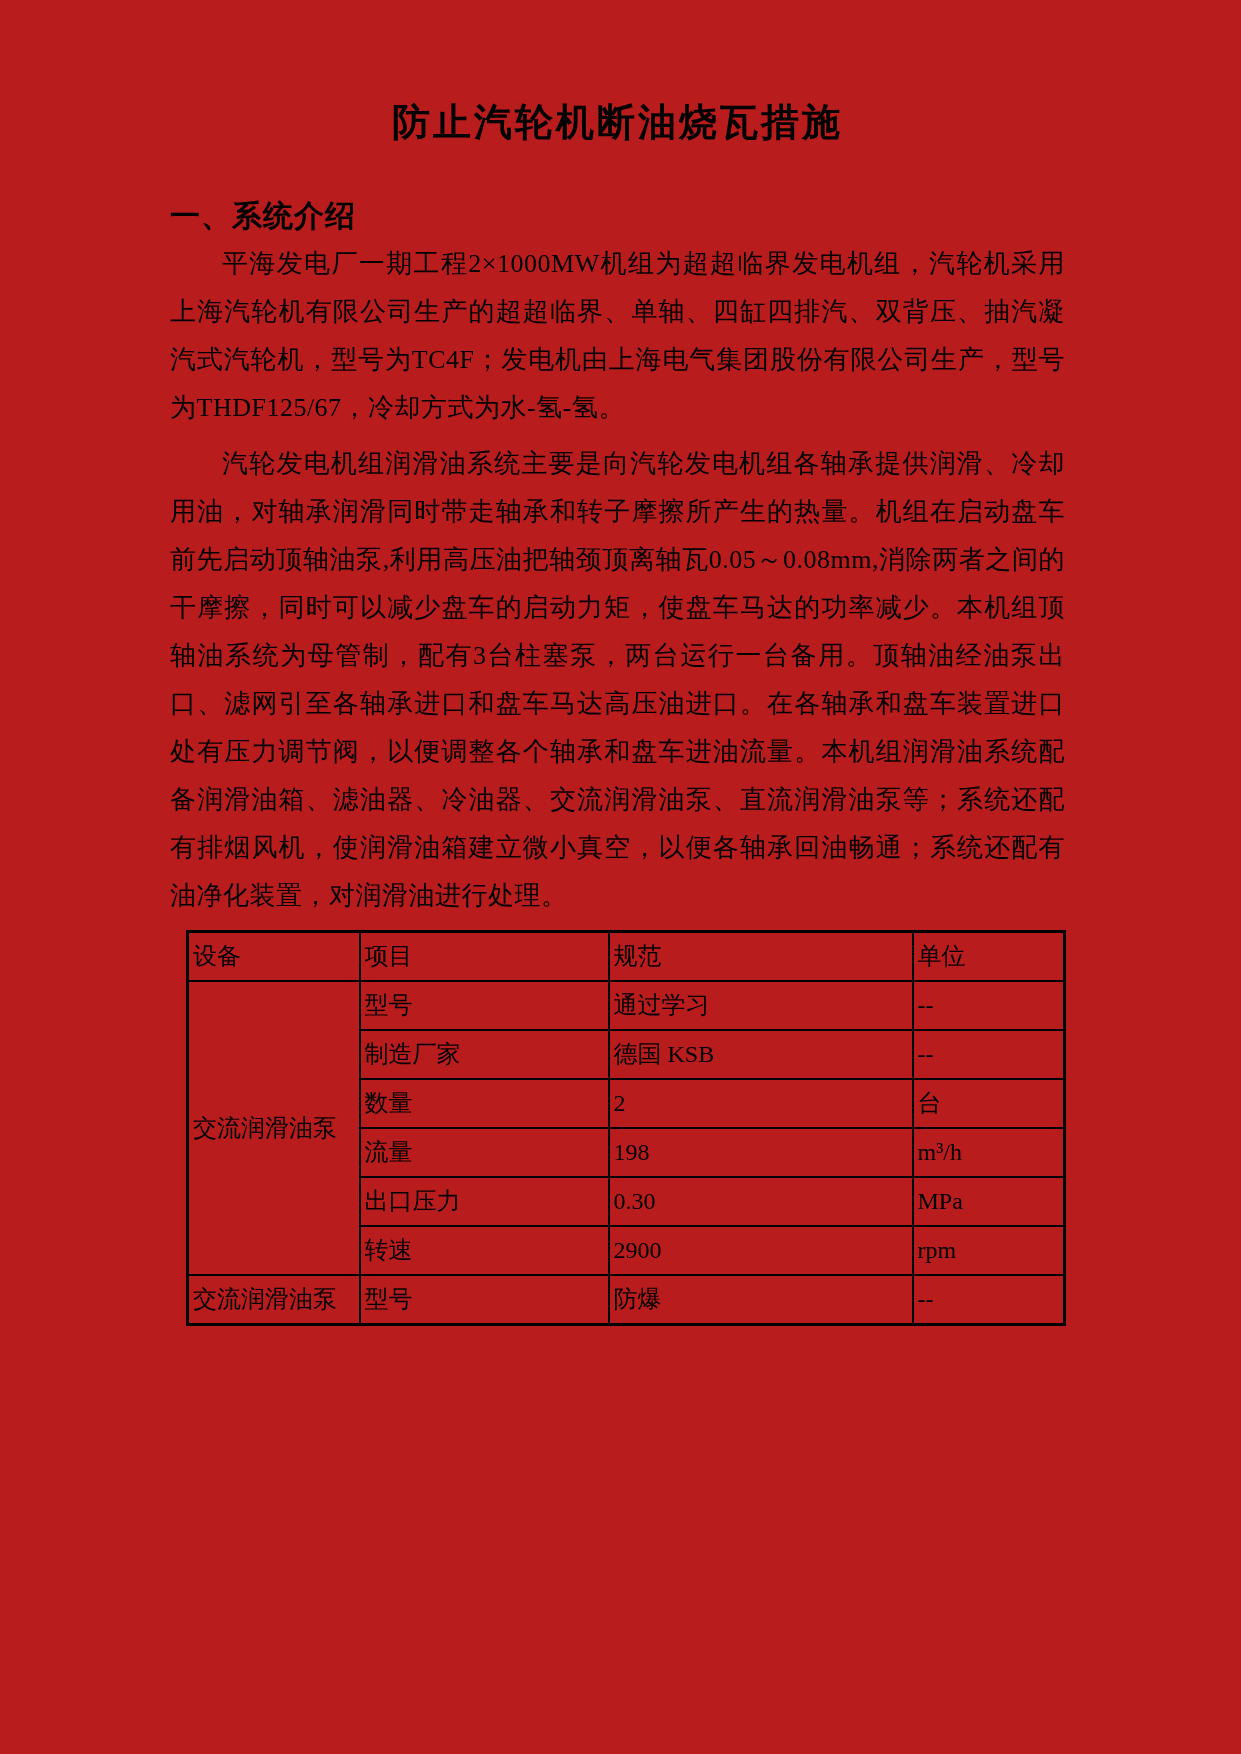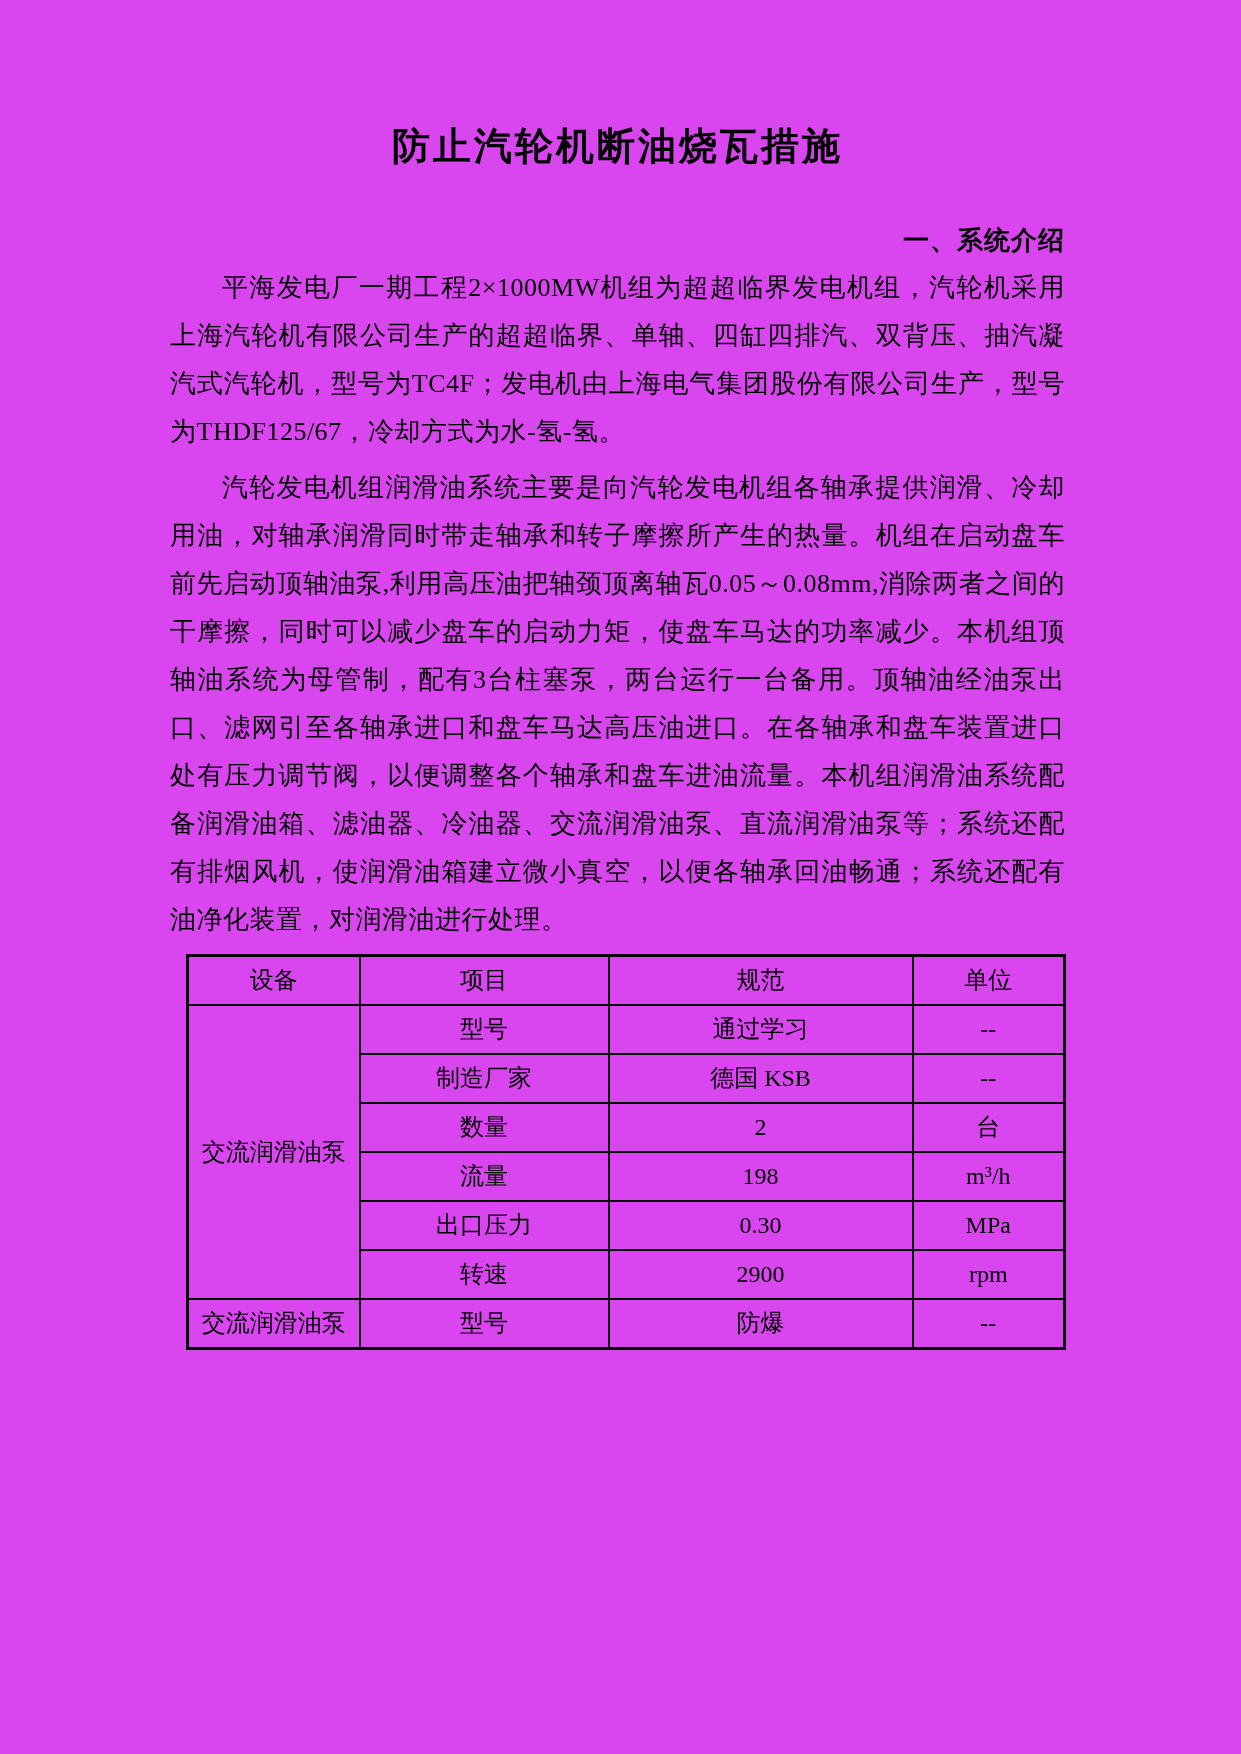--- a/index.html
+++ b/index.html
@@ -1,23 +1,23 @@
 <!DOCTYPE html>
 <html lang="zh"><head>
 <meta charset="utf-8">
 <style>
   html, body { margin: 0; padding: 0; background: #e8e8e8; }
   .page {
     position: relative;
     width: 1241px;
     height: 1754px;
     margin: 0 auto;
-    background: #d946ef;
+    background: #b91c1c;
     box-sizing: border-box;
-    padding: 112px 176px 0 170px;
+    padding: 88px 176px 0 170px;
     color: #000;
     font-family: "Liberation Serif", "DejaVu Serif", serif;
     overflow: hidden;
   }
   .doc-title {
     margin: 0 0 36px 0;
     font-size: 38px;
     font-weight: bold;
     line-height: 68px;
     text-align: center;
@@ -27,44 +27,43 @@
     margin: 8px 0 0 0;
     font-size: 26px;
     line-height: 48px;
     text-align: justify;
     text-indent: 2em;
     letter-spacing: 0.5px;
   }
   .para:first-of-type { margin-top: 0; }
   .sec-heading {
     margin: 14px 0 0 0;
-    font-size: 26px;
+    font-size: 30px;
     font-weight: bold;
     line-height: 48px;
     font-family: "Liberation Sans", "DejaVu Sans", sans-serif;
     letter-spacing: 1px;
-    text-align: right;
   }
   .sec-heading.second { margin-top: 0; }
   .spec-table {
     border-collapse: collapse;
     table-layout: fixed;
     width: 877px;
     margin: 10px 0 0 16px;
     border: 3px solid #000;
   }
   .spec-table col.c-device { width: 172px; }
   .spec-table col.c-item   { width: 249px; }
   .spec-table col.c-spec   { width: 304px; }
   .spec-table col.c-unit   { width: 152px; }
   .spec-table th, .spec-table td {
     border: 2px solid #000;
     height: 47px;
     padding: 0 4px;
-    text-align: center;
+    text-align: left;
     vertical-align: middle;
     font-size: 24px;
     font-weight: normal;
     line-height: 1.2;
     overflow: hidden;
   }
 </style>
 </head>
 <body>
 

